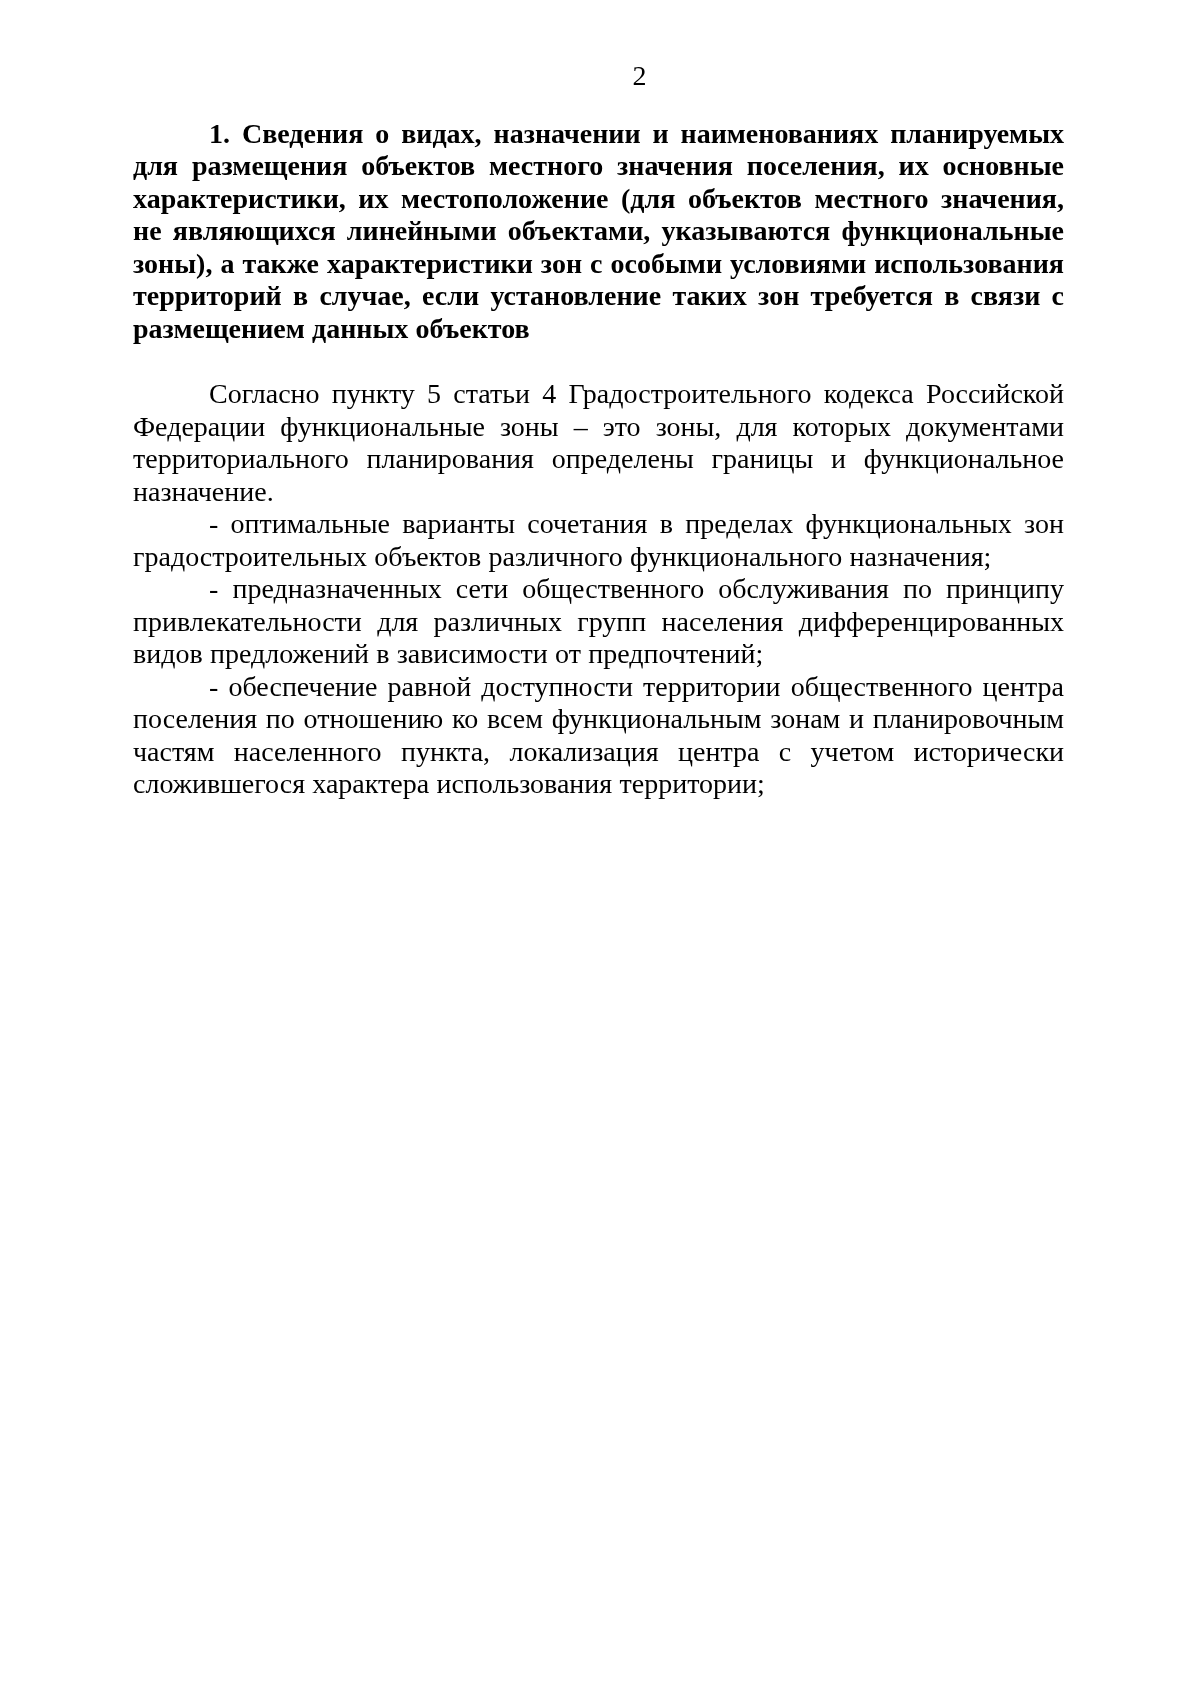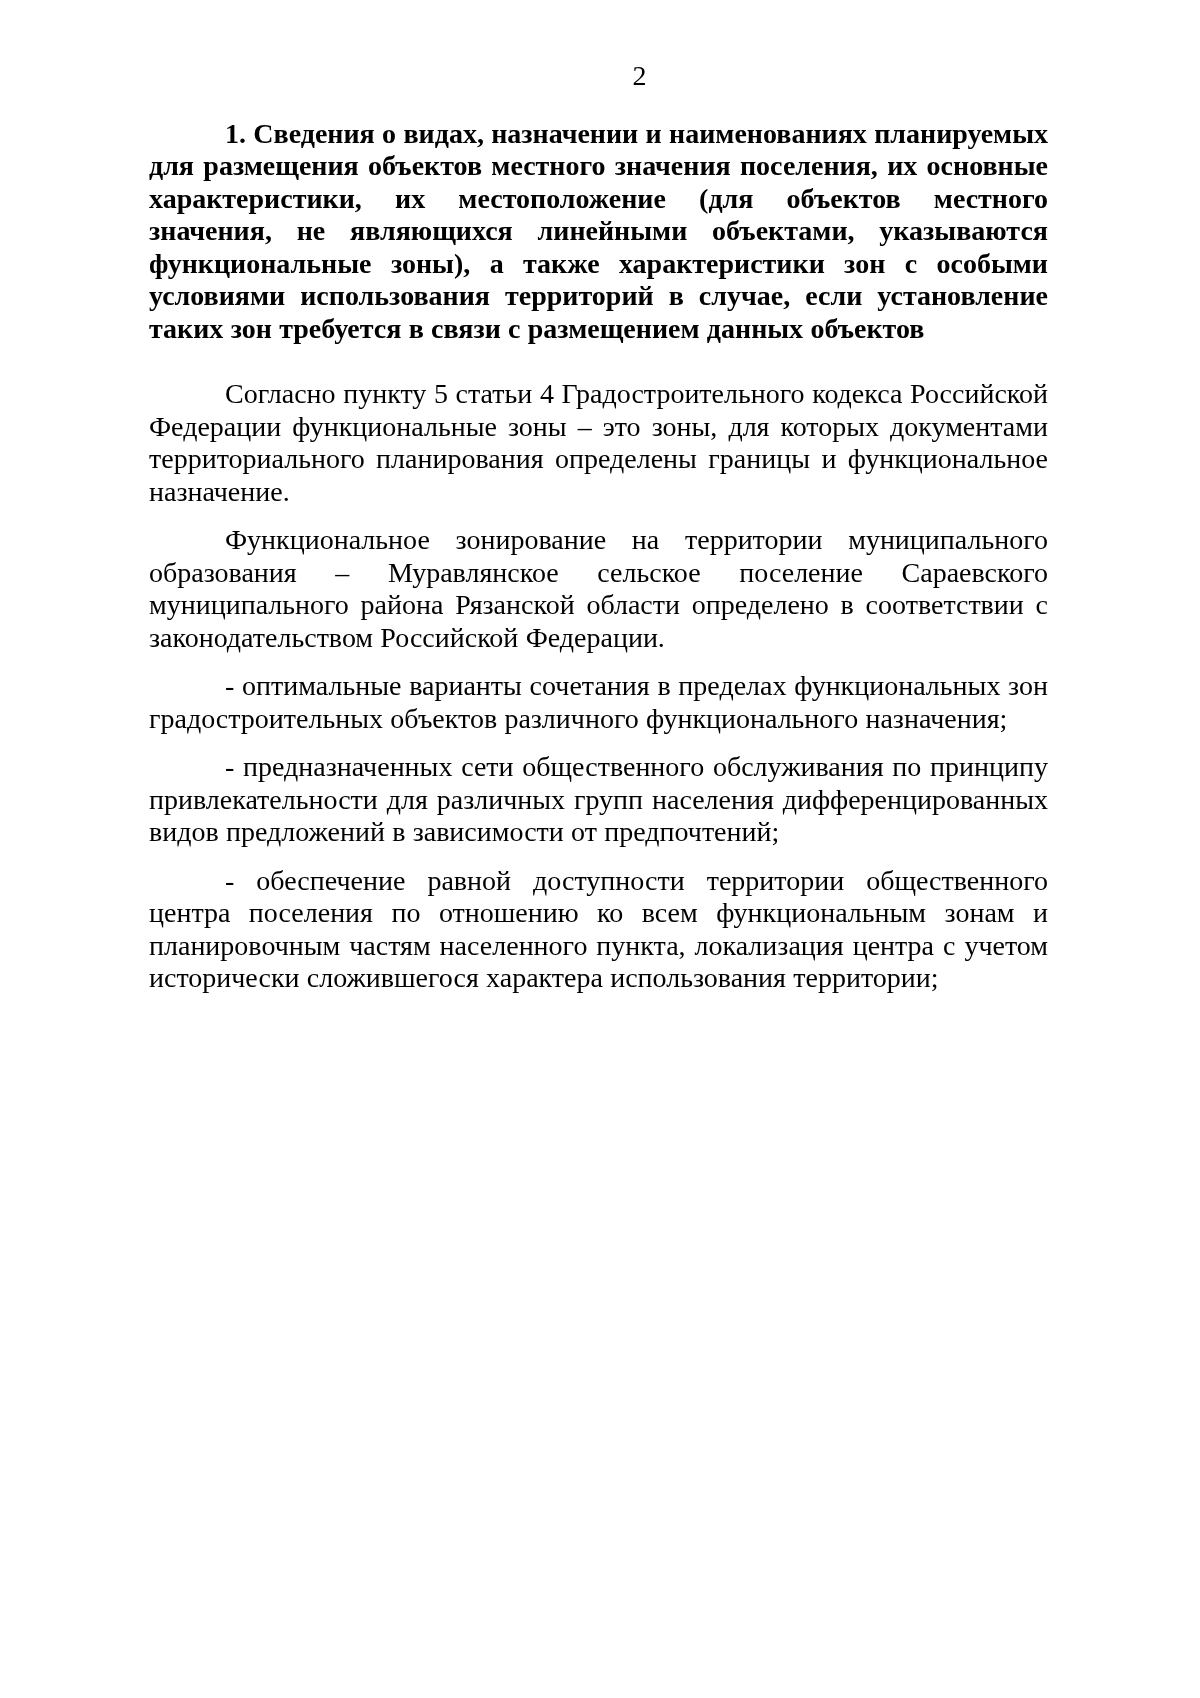--- a/index.html
+++ b/index.html
@@ -20,21 +20,21 @@
     padding: 60px 136px 0 133px;
     overflow: hidden;
   }
   .page-number {
     text-align: center;
     text-indent: 0;
     position: relative;
     left: 41px;
   }
   .para {
-    margin: 16px;
+    margin: 0;
     text-align: justify;
     text-indent: 76px;
     hyphens: none;
     word-spacing: 0.01em;
   }
   .heading {
     font-weight: bold;
   }
   .h1-top {
     margin-top: 25px;
@@ -50,21 +50,20 @@
 
   <div class="page-number">2</div>
 
   <p class="para heading h1-top gap-after">1. Сведения о видах, назначении и наименованиях планируемых для размещения объектов местного значения поселения, их основные характеристики, их местоположение (для объектов местного значения, не являющихся линейными объектами, указываются функциональные зоны), а также характеристики зон с особыми условиями использования территорий в случае, если установление таких зон требуется в связи с размещением данных объектов</p>
 
 
 
   <p class="para">Согласно пункту 5 статьи 4 Градостроительного кодекса Российской Федерации функциональные зоны – это зоны, для которых документами территориального планирования определены границы и функциональное назначение.</p>
 
 
-  <p class="para">Функциональное зонирование на территории муниципального образования – Муравлянское сельское поселение Сараевского муниципального района Рязанской области определено в соответствии с законодательством Российской Федерации.</p>
 
 
 
   <p class="para">- оптимальные варианты сочетания в пределах функциональных зон градостроительных объектов различного функционального назначения;</p>
 
   <p class="para">- предназначенных сети общественного обслуживания по принципу привлекательности для различных групп населения дифференцированных видов предложений в зависимости от предпочтений;</p>
 
   <p class="para">- обеспечение равной доступности территории общественного центра поселения по отношению ко всем функциональным зонам и планировочным частям населенного пункта, локализация центра с учетом исторически сложившегося характера использования территории;</p>
 
 

